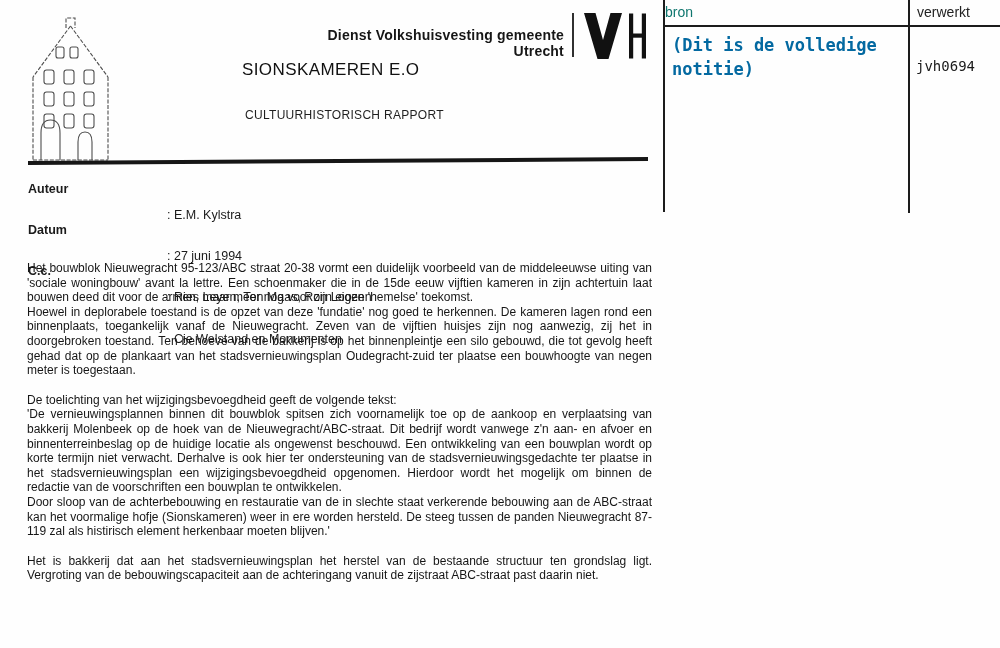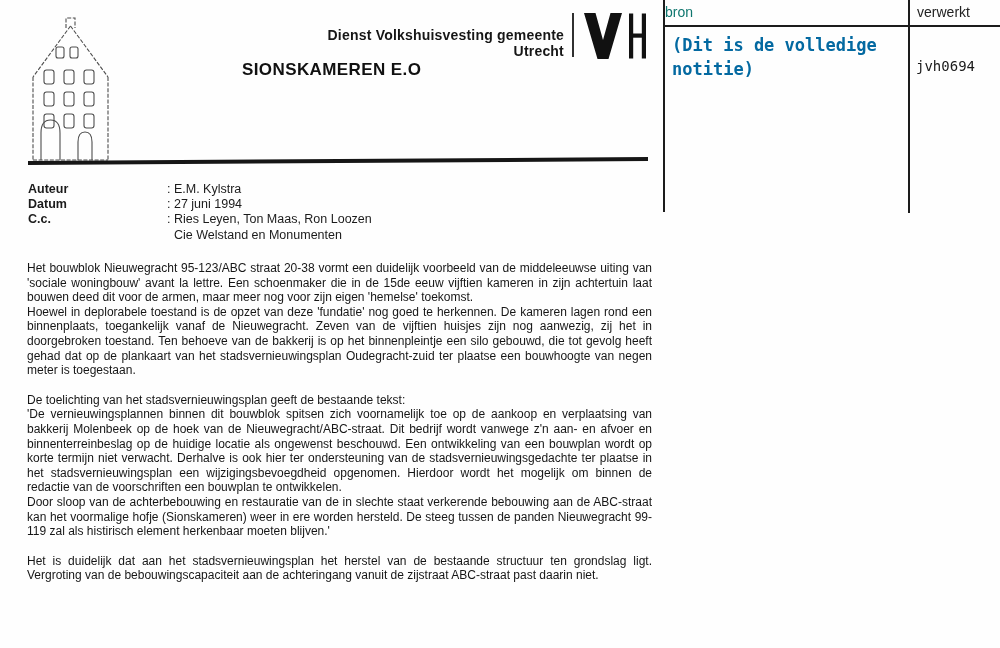--- a/index.html
+++ b/index.html
@@ -20,21 +20,21 @@
   .agency {
     left: 280px; top: 27px; width: 284px;
     text-align: right;
     font-size: 14px; font-weight: bold; letter-spacing: 0.2px;
     color: #161616;
   }
   .logo-divider { left: 572px; top: 13px; width: 2px; height: 44px; background: #303030; }
   .vh-logo { left: 584px; top: 13px; width: 62px; height: 46px; }
   .report-title {
     left: 242px; top: 60px;
-    font-size: 17px; font-weight: bold; letter-spacing: 0.4px;
+    font-size: 17px; font-weight: normal; letter-spacing: 0.4px;
     color: #111;
   }
   .report-subtitle {
     left: 245px; top: 108px;
     font-size: 12px; letter-spacing: 0.3px;
     color: #1f1f1f;
   }
   .header-rule {
     left: 28px; top: 159px; width: 620px; height: 3.5px;
     background: #161616;
@@ -56,21 +56,21 @@
   .verwerkt-code {
     left: 916px; top: 58px;
     font-family: "DejaVu Sans Mono", monospace;
     font-size: 14px; color: #191919;
   }
 
   
   .meta { left: 28px; top: 182px; width: 560px; font-size: 12.5px; line-height: 15.2px; }
   .meta-row { display: flex; }
   .meta-label { width: 139px; flex: 0 0 139px; font-weight: bold; }
-  .meta-value { flex: 1; }
+  .meta-value { flex: 1; margin-top: 26px; }
   .meta-value.indent { padding-left: 7px; }
 
   
   .bodytext { left: 27px; top: 261px; width: 625px; font-size: 12px; line-height: 14.6px; color: #161616; }
   .bodytext p { margin: 0; text-align: justify; }
   .bodytext p.pgap { margin-top: 15px; }
 
   svg .sketch { stroke: #4d4d4d; fill: none; stroke-width: 1.1; }
   svg .sketch-dash { stroke-dasharray: 4 1.6; }
 </style>
@@ -115,20 +115,21 @@
 
   <div class="abs logo-divider"></div>
   <svg class="abs vh-logo" viewBox="0 0 62 46" aria-label="VH">
     <polygon points="0,0 11.5,0 19,27 26.5,0 38,0 24.5,46 13.5,46" fill="#111"></polygon>
     <rect x="45" y="0.5" width="4.2" height="45" fill="#111"></rect>
     <rect x="57.8" y="0.5" width="4.2" height="45" fill="#111"></rect>
     <rect x="45" y="20.5" width="17" height="4.2" fill="#111"></rect>
   </svg>
 
   <div class="abs report-title">SIONSKAMEREN E.O</div>
+  <div class="abs report-subtitle">CULTUURHISTORISCH RAPPORT</div>
 
   <div class="abs header-rule"></div>
 
   <div class="abs tbl-vline-left"></div>
   <div class="abs tbl-vline-mid"></div>
   <div class="abs tbl-hline"></div>
   <div class="abs tbl-col-bron">bron</div>
   <div class="abs tbl-col-verwerkt">verwerkt</div>
   <div class="abs bron-note">(Dit is de volledige notitie)</div>
   <div class="abs verwerkt-code">jvh0694</div>
@@ -148,19 +149,19 @@
     </div>
     <div class="meta-row">
       <span class="meta-label"></span>
       <span class="meta-value indent">Cie Welstand en Monumenten</span>
     </div>
   </div>
 
   <div class="abs bodytext">
     <p>Het bouwblok Nieuwegracht 95-123/ABC straat 20-38 vormt een duidelijk voorbeeld van de middeleeuwse uiting van 'sociale woningbouw' avant la lettre. Een schoenmaker die in de 15de eeuw vijftien kameren in zijn achtertuin laat bouwen deed dit voor de armen, maar meer nog voor zijn eigen 'hemelse' toekomst.</p>
     <p>Hoewel in deplorabele toestand is de opzet van deze 'fundatie' nog goed te herkennen. De kameren lagen rond een binnenplaats, toegankelijk vanaf de Nieuwegracht. Zeven van de vijftien huisjes zijn nog aanwezig, zij het in doorgebroken toestand. Ten behoeve van de bakkerij is op het binnenpleintje een silo gebouwd, die tot gevolg heeft gehad dat op de plankaart van het stadsvernieuwingsplan Oudegracht-zuid ter plaatse een bouwhoogte van negen meter is toegestaan.</p>
-    <p class="pgap">De toelichting van het stadsvernieuwingsplan geeft de bestaande tekst:</p>
+    <p class="pgap">De toelichting van het wijzigingsbevoegdheid geeft de volgende tekst:</p>
     <p>'De vernieuwingsplannen binnen dit bouwblok spitsen zich voornamelijk toe op de aankoop en verplaatsing van bakkerij Molenbeek op de hoek van de Nieuwegracht/ABC-straat. Dit bedrijf wordt vanwege z'n aan- en afvoer en binnenterreinbeslag op de huidige locatie als ongewenst beschouwd. Een ontwikkeling van een bouwplan wordt op korte termijn niet verwacht. Derhalve is ook hier ter ondersteuning van de stadsvernieuwingsgedachte ter plaatse in het stadsvernieuwingsplan een wijzigingsbevoegdheid opgenomen. Hierdoor wordt het mogelijk om binnen de redactie van de voorschriften een bouwplan te ontwikkelen.</p>
-    <p>Door sloop van de achterbebouwing en restauratie van de in slechte staat verkerende bebouwing aan de ABC-straat kan het voormalige hofje (Sionskameren) weer in ere worden hersteld. De steeg tussen de panden Nieuwegracht 99-119 zal als histirisch element herkenbaar moeten blijven.'</p>
-    <p class="pgap">Het is duidelijk dat aan het stadsvernieuwingsplan het herstel van de bestaande structuur ten grondslag ligt. Vergroting van de bebouwingscapaciteit aan de achteringang vanuit de zijstraat ABC-straat past daarin niet.</p>
+    <p>Door sloop van de achterbebouwing en restauratie van de in slechte staat verkerende bebouwing aan de ABC-straat kan het voormalige hofje (Sionskameren) weer in ere worden hersteld. De steeg tussen de panden Nieuwegracht 87-119 zal als histirisch element herkenbaar moeten blijven.'</p>
+    <p class="pgap">Het is bakkerij dat aan het stadsvernieuwingsplan het herstel van de bestaande structuur ten grondslag ligt. Vergroting van de bebouwingscapaciteit aan de achteringang vanuit de zijstraat ABC-straat past daarin niet.</p>
   </div>
 
 </div>
 
 </body></html>

